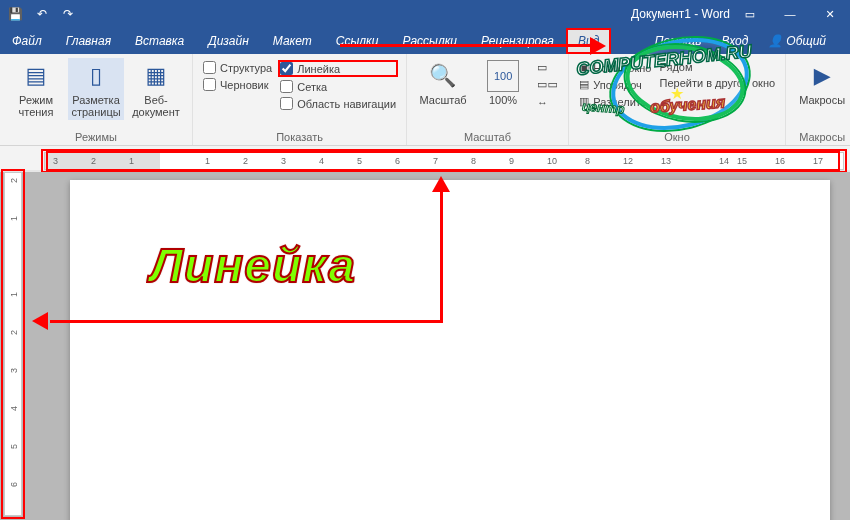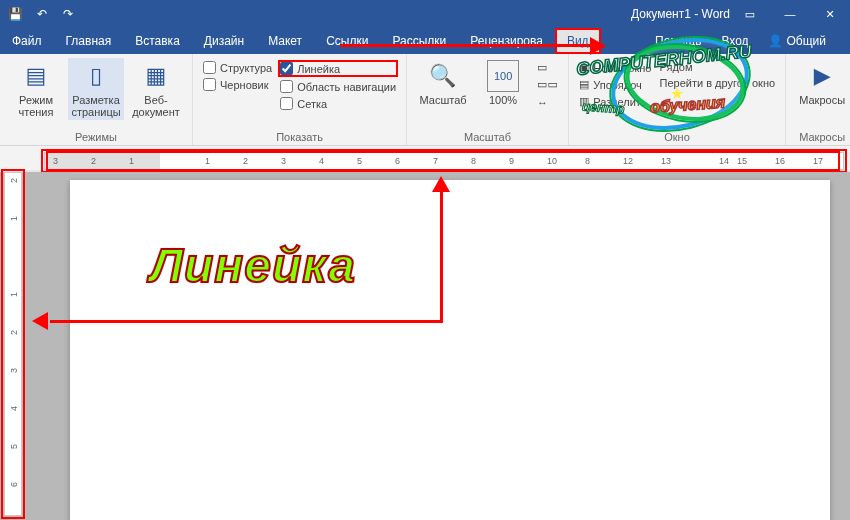--- a/index.html
+++ b/index.html
@@ -6,21 +6,21 @@
   body { width: 850px; height: 520px; background: #e6e6e6; overflow: hidden; position: relative; }
 
   .titlebar { height: 28px; background: #2b579a; color: #fff; display: flex; align-items: center; font-size: 12px; }
   .titlebar .qat { display: flex; gap: 6px; padding: 0 6px; align-items: center; }
   .titlebar .qat .ico { width: 20px; height: 20px; display: flex; align-items: center; justify-content: center; color: #fff; font-size: 12px; }
   .titlebar .title { flex: 1; text-align: right; font-size: 12px; }
   .titlebar .winbtns { display: flex; }
   .titlebar .winbtns div { width: 40px; height: 28px; display: flex; align-items: center; justify-content: center; font-size: 11px; }
 
   .tabs { height: 26px; background: #2b579a; color: #fff; display: flex; align-items: stretch; font-size: 12px; }
-  .tabs .tab { padding: 0 12px; display: flex; align-items: center; cursor: default; }
+  .tabs .tab { padding: 0 12px; display: flex; align-items: center; cursor: default; font-style: italic; }
   .tabs .tab.active { background: #e5e5e5; color: #2b579a; }
   .tabs .tab.highlight { outline: 2px solid red; outline-offset: -2px; }
   .tabs .spacer { flex: 1; }
   .tabs .right { display: flex; align-items: center; gap: 4px; padding-right: 16px; }
   .tabs .right .tab { padding: 0 8px; }
 
   .ribbon { height: 92px; background: #f3f3f3; border-bottom: 1px solid #d4d4d4; display: flex; font-size: 11px; color: #444; }
   .group { border-right: 1px solid #e1e1e1; padding: 4px 8px 2px 8px; display: flex; flex-direction: column; }
   .group-body { flex: 1; display: flex; align-items: flex-start; gap: 4px; }
   .group-label { text-align: center; font-size: 11px; color: #666; padding-top: 2px; }
@@ -131,25 +131,25 @@
             <span>Черновик</span>
           </label>
       </div>
       <div class="stack">
         <label class="check highlight">
             <input type="checkbox" checked="" style="">
             <span>Линейка</span>
           </label>
         <label class="check">
             <input type="checkbox" style="">
+            <span>Сетка</span>
+          </label>
+        <label class="check">
+            <input type="checkbox" style="">
             <span>Область навигации</span>
-          </label>
-        <label class="check">
-            <input type="checkbox" style="">
-            <span>Сетка</span>
           </label>
       </div>
     </div>
     <div class="group-label">Показать</div>
   </div>
 
   <div class="group">
     <div class="group-body">
       <div class="bigbtn">
         <div class="glyph">🔍</div>

